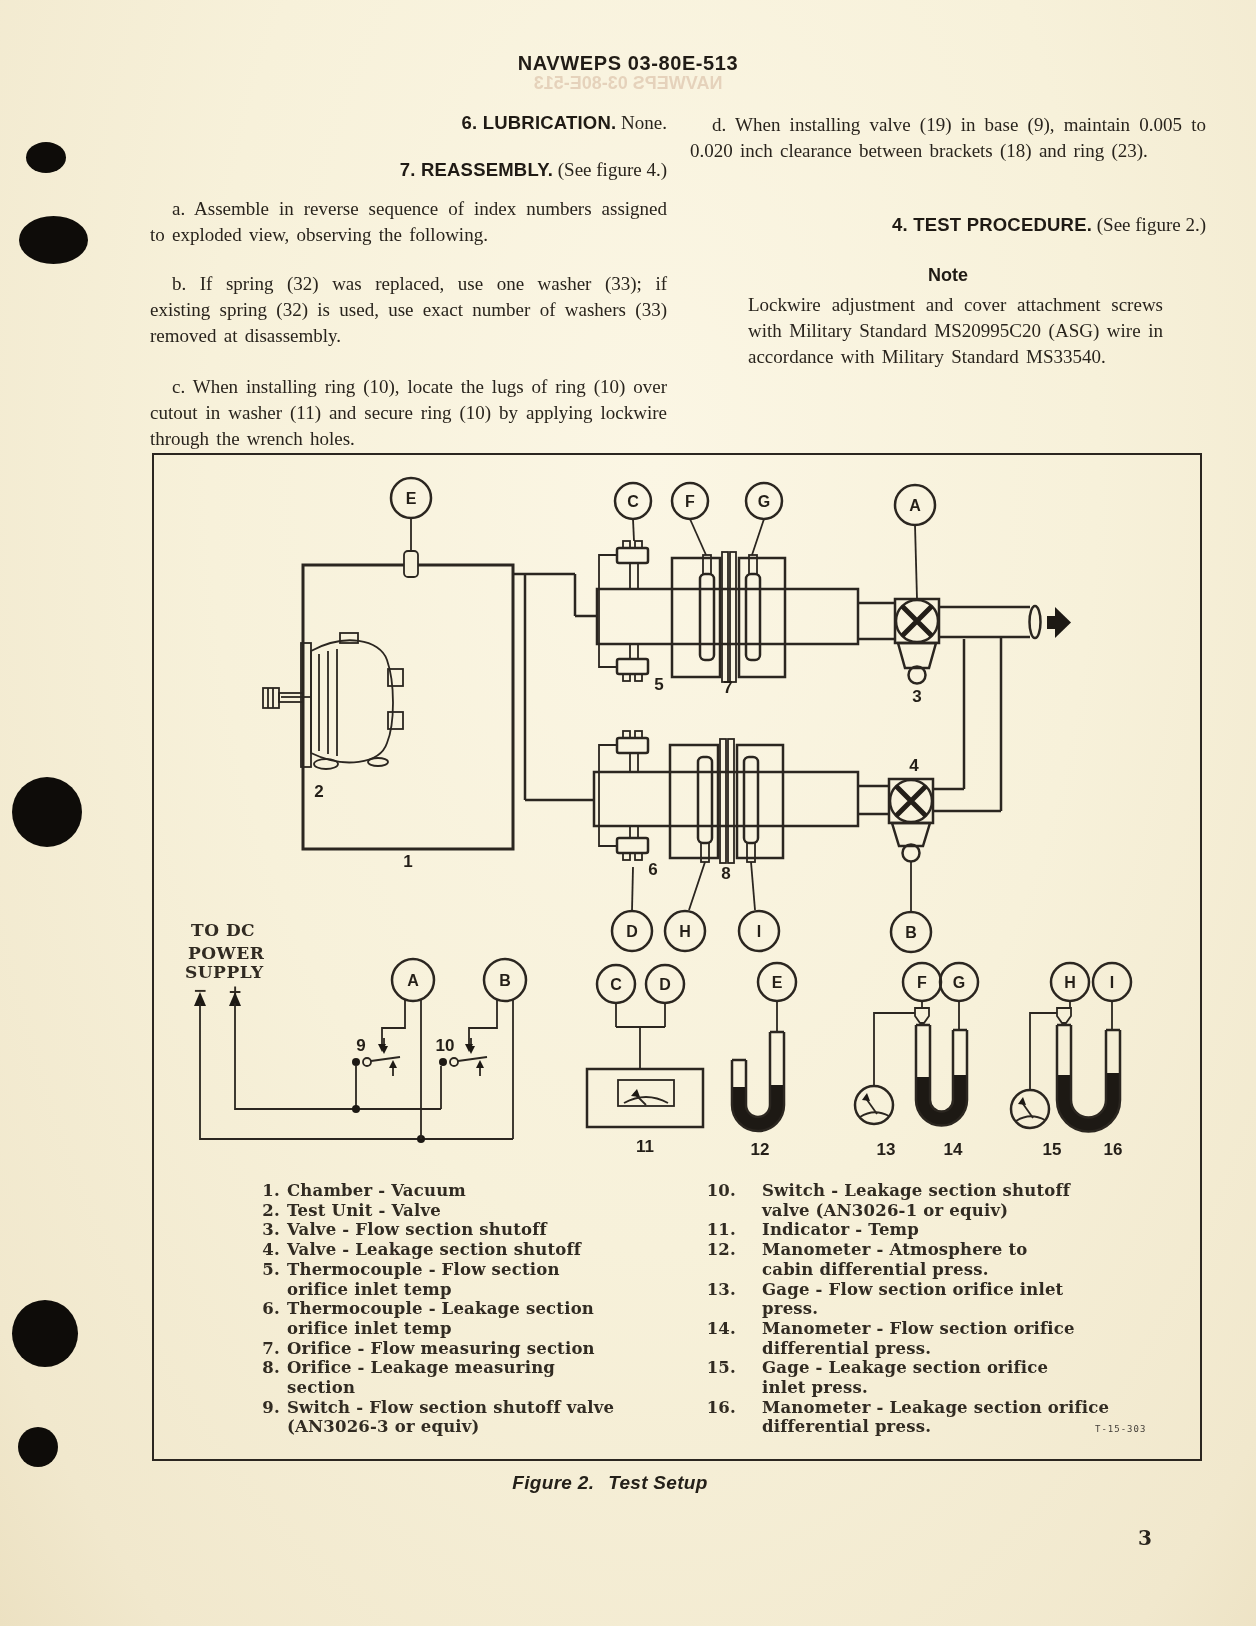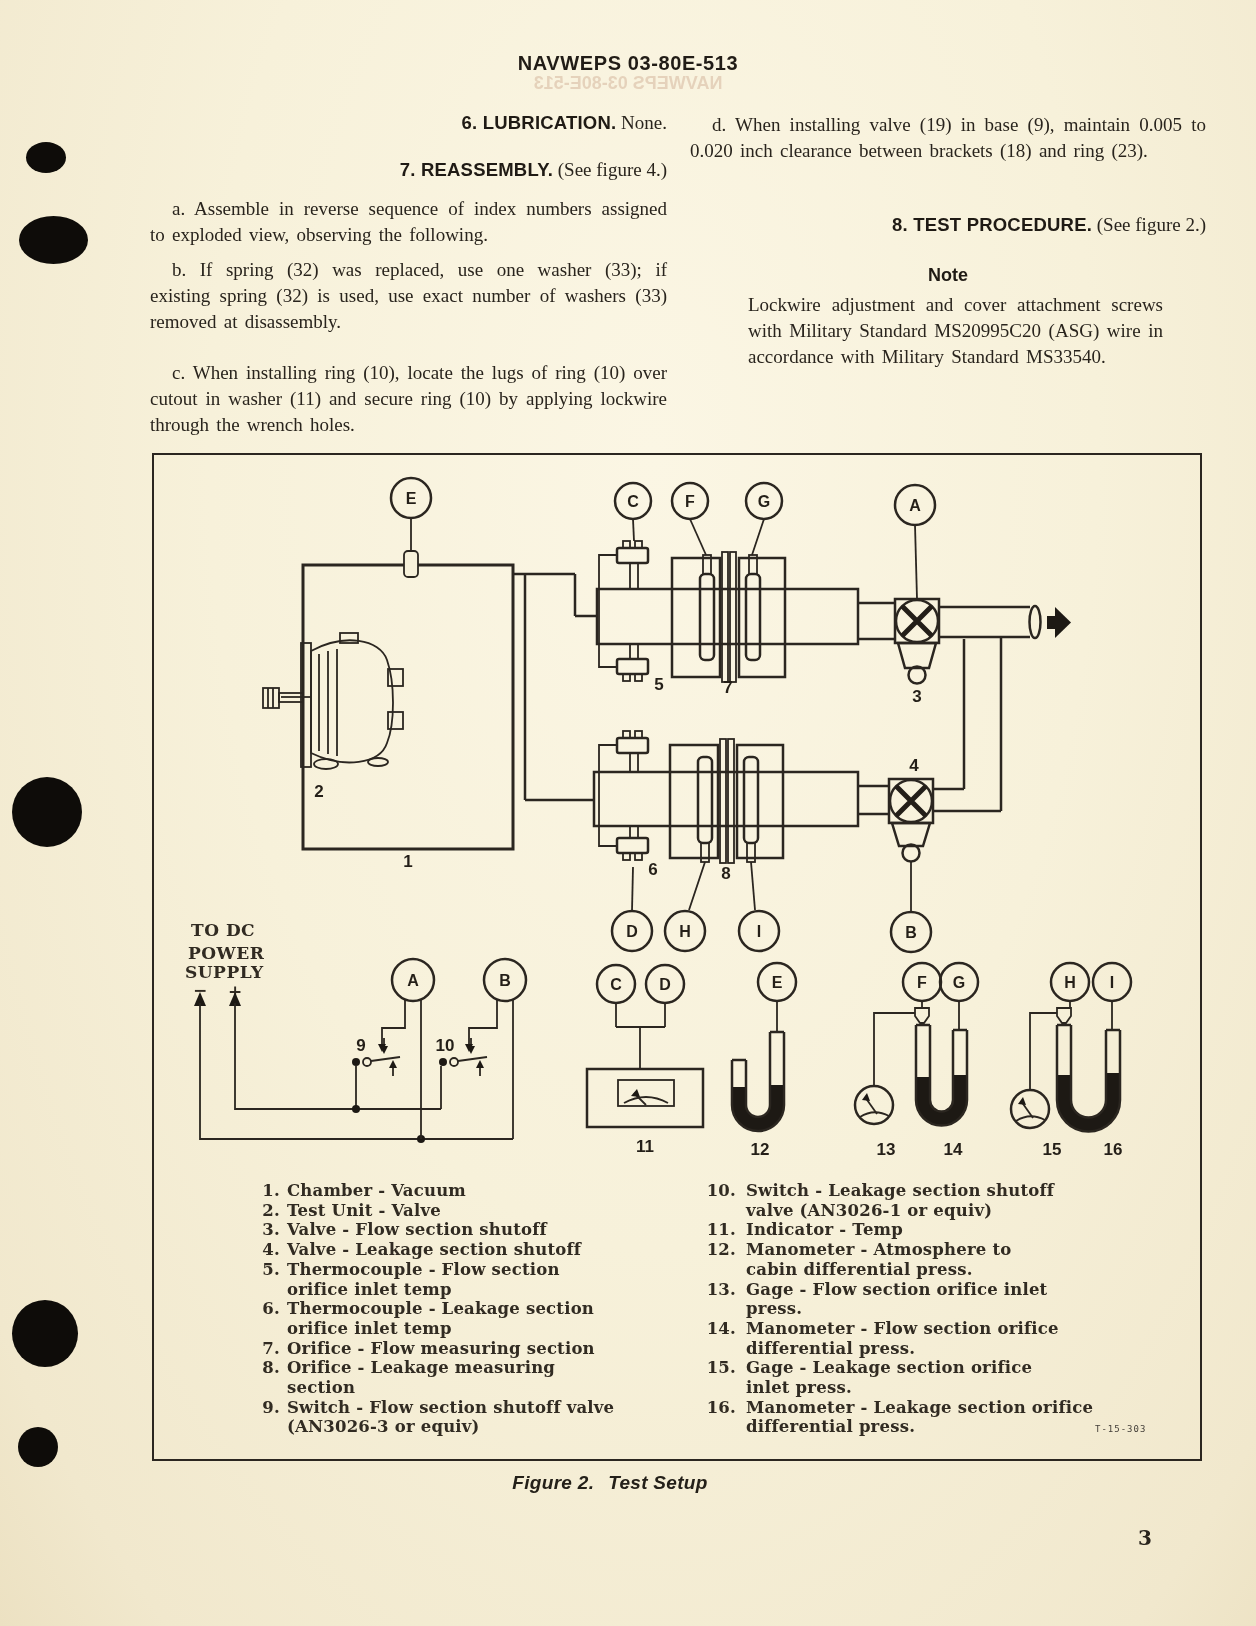--- a/index.html
+++ b/index.html
@@ -21,40 +21,40 @@
     color:#bd8e72; opacity:0.32; transform:scaleX(-1); filter:blur(0.6px);
   }
   .col { position:absolute; font-size:19px; line-height:26px; text-align:justify; }
   .col-left  { left:150px; top:110px; width:517px; }
   .col-right { left:690px; top:104px; width:516px; padding-top:8px; }
   .sec-head { font-family:"Liberation Sans", sans-serif; font-weight:bold; font-size:18.5px; letter-spacing:0.2px; color:#1f1a14; }
   .sec-line { text-align:right; }
   .para { text-indent:22px; word-spacing:2.5px; }
   .mt-sec7 { margin-top:21px; }
   .mt-a { margin-top:13px; }
-  .mt-b { margin-top:9px; }
+  .mt-b { margin-top:23px; }
   .mt-c { margin-top:25px; }
   .mt-sec8 { margin-top:48px; }
   .note-title { margin-top:24px; text-align:center; font-family:"Liberation Sans", sans-serif; font-weight:bold; font-size:18px; color:#1f1a14; }
   .note-body { margin-top:4px; padding-left:58px; padding-right:43px; word-spacing:2.5px; }
   .figure {
     position:absolute; left:152px; top:453px; width:1050px; height:1008px;
     border:2.5px solid #2b2620;
   }
   .figure svg { position:absolute; left:0; top:0; }
   .legend {
     position:absolute; font-family:"DejaVu Serif", serif; font-weight:bold;
     font-size:16.5px; line-height:19.7px; color:#312b22; letter-spacing:0.2px;
   }
   .legend-left  { left:104px; top:726px; width:400px; }
   .legend-right { left:548px; top:726px; width:420px; }
   .li { display:flex; }
   .num { flex:none; text-align:right; margin-right:7px; }
   .legend-left .num { width:22px; }
-  .legend-right .num { width:34px; margin-right:10px; }
+  .legend-right .num { width:34px; margin-right:26px; }
   .txt { white-space:pre-line; }
   .fig-code { position:absolute; left:941px; top:969px; font-family:"DejaVu Sans Mono", monospace; font-size:9px; letter-spacing:1px; color:#45403a; }
   .caption {
     position:absolute; left:420px; top:1472px; width:380px; text-align:center;
     font-family:"Liberation Sans", sans-serif; font-weight:bold; font-style:italic; font-size:19px; color:#242019; letter-spacing:0.3px;
   }
   .caption .sp { display:inline-block; width:14px; }
   .page-num { position:absolute; left:1138px; top:1526px; width:40px; font-family:"DejaVu Serif", serif; font-weight:bold; font-size:20px; color:#29241d; }
   
   .dg { stroke:#2b2620; stroke-width:2.5; fill:none; }
@@ -82,21 +82,21 @@
 <div class="col col-left">
   <div class="sec-line"><span class="sec-head">6. LUBRICATION.</span><span> None.</span></div>
   <div class="sec-line mt-sec7"><span class="sec-head">7. REASSEMBLY.</span><span> (See figure 4.)</span></div>
   <p class="para mt-a">a. Assemble in reverse sequence of index numbers assigned to exploded view, observing the following.</p>
   <p class="para mt-b">b. If spring (32) was replaced, use one washer (33); if existing spring (32) is used, use exact number of washers (33) removed at disassembly.</p>
   <p class="para mt-c">c. When installing ring (10), locate the lugs of ring (10) over cutout in washer (11) and secure ring (10) by applying lockwire through the wrench holes.</p>
 </div>
 
 <div class="col col-right">
   <p class="para">d. When installing valve (19) in base (9), maintain 0.005 to 0.020 inch clearance between brackets (18) and ring (23).</p>
-  <div class="sec-line mt-sec8"><span class="sec-head">8. TEST PROCEDURE.</span><span> (See figure 2.)</span></div>
+  <div class="sec-line mt-sec8"><span class="sec-head">4. TEST PROCEDURE.</span><span> (See figure 2.)</span></div>
   <div class="note-title">Note</div>
   <p class="note-body">Lockwire adjustment and cover attachment screws with Military Standard MS20995C20 (ASG) wire in accordance with Military Standard MS33540.</p>
 </div>
 
 <div class="figure">
   <svg width="1045" height="1003" viewBox="0 0 1045 1003">
 
     <g>
       <rect class="dg-thick" x="149" y="110" width="210" height="284"></rect>
       <text class="lbl" x="254" y="412" text-anchor="middle">1</text>

